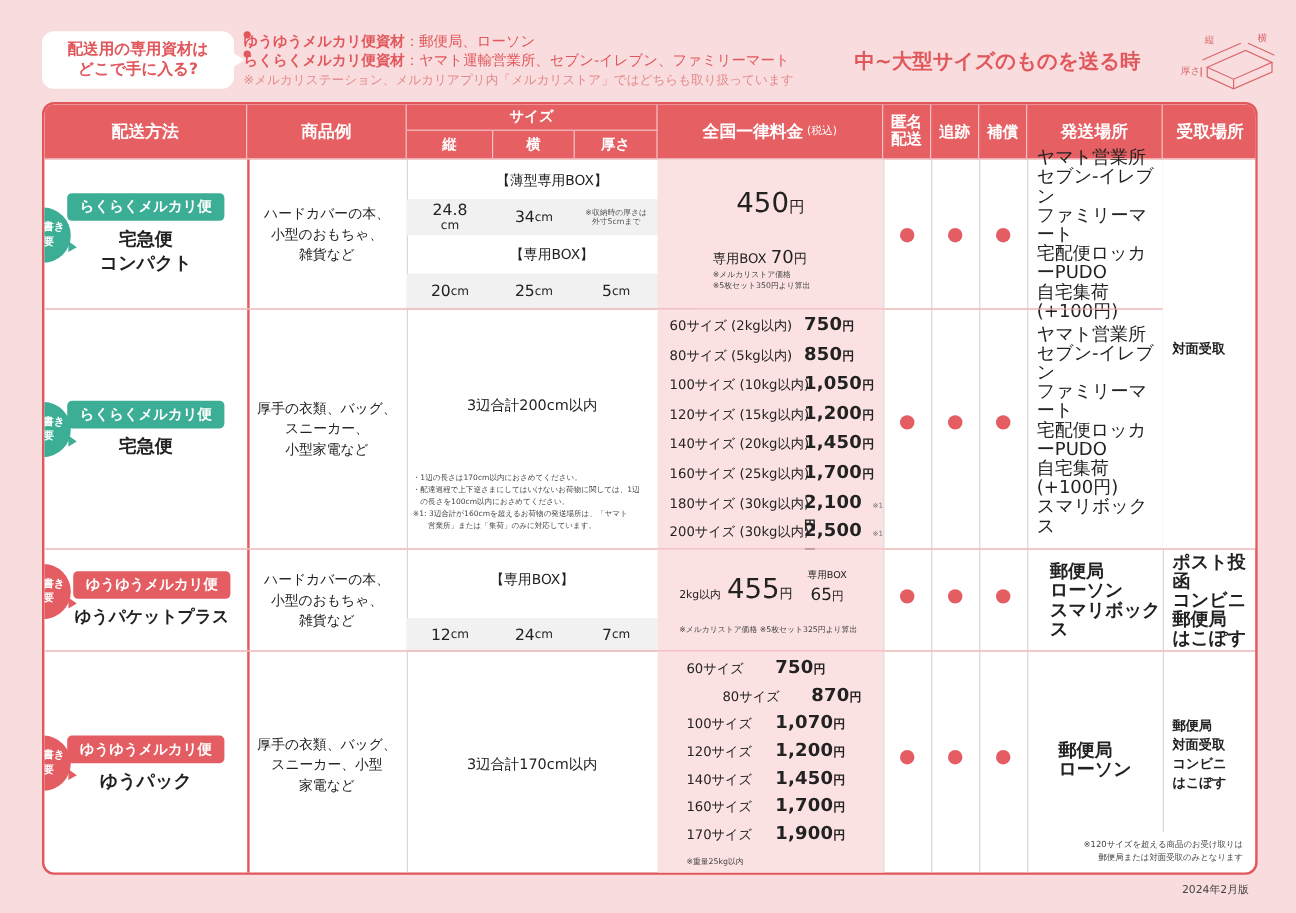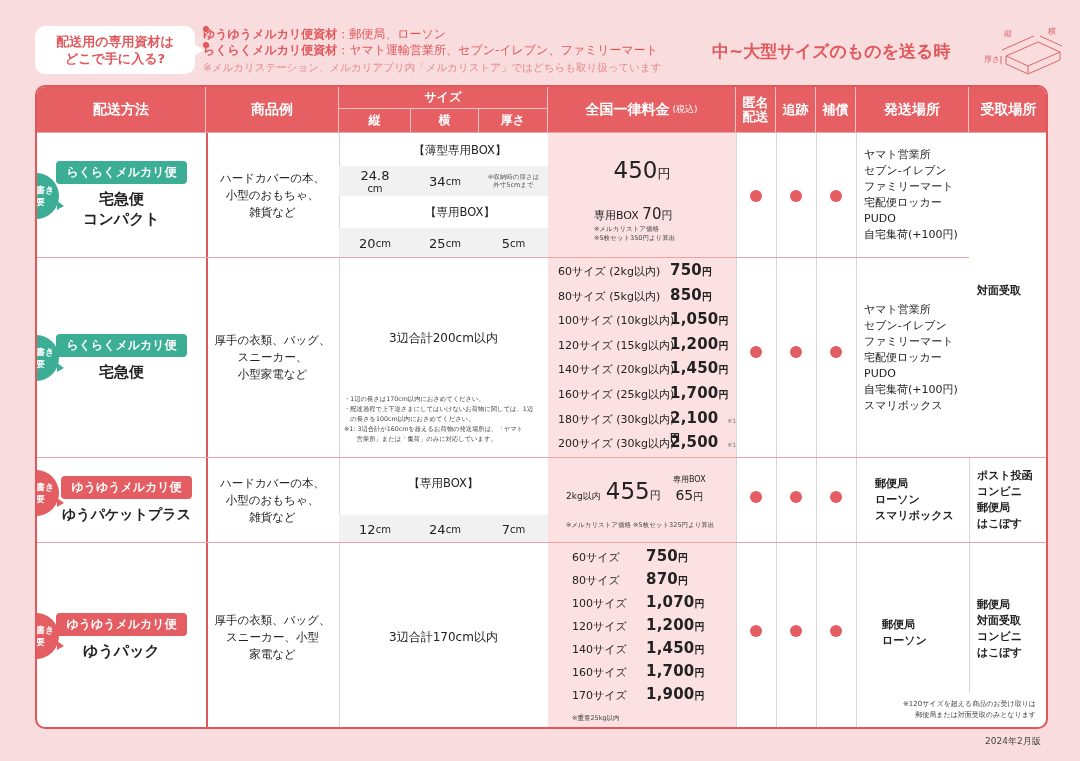--- a/index.html
+++ b/index.html
@@ -73,21 +73,21 @@
   .price { background: #fbe1e2; }
   .plines { position: absolute; left: 10px; font-size: 11px; }
   .pl { display: flex; align-items: baseline; height: 24.6px; }
   .pl .lbl { width: 112px; white-space: nowrap; }
   .pl .amt { font-size: 15px; font-weight: bold; letter-spacing: 0.2px; }
   .pl .amt small { font-size: 10px; }
   .pl sup { font-size: 6px; color: #777; }
 
   .dot { position: absolute; width: 12px; height: 12px; border-radius: 50%; background: #e35d62; }
 
-  .place { font-size: 11px; line-height: 16px; display: flex; align-items: center; }
+  .place { font-size: 15px; line-height: 16px; display: flex; align-items: center; }
   .footnote { font-size: 7px; color: #444; line-height: 11px; }
   .version { position: absolute; left: 985px; top: 735px; font-size: 9px; font-weight: normal; color: #444; }
 </style>
 </head>
 <body>
 
 <div class="bubble">
   <div>配送用の専用資材は</div>
   <div>どこで手に入る?</div>
 </div>
@@ -405,21 +405,21 @@
     <div class="vline" style="left:302px;"></div>
     <div class="cell" style="left:302px;width:209px;display:flex;align-items:center;justify-content:center;font-size:12px;">
       <span>3辺合計170cm以内</span>
     </div>
     <div class="cell price" style="left:511px;width:188px;">
       <div class="plines" style="top:4px;left:24px;">
         <div class="pl" style="height:23px;">
             <span class="lbl" style="width:74px;">60サイズ</span>
             <span class="amt"><span>750</span><small>円</small></span>
           </div>
-        <div class="pl" style="height:23px;">
+        <div class="pl" style="height:23px;margin-left:30px;">
             <span class="lbl" style="width:74px;">80サイズ</span>
             <span class="amt"><span>870</span><small>円</small></span>
           </div>
         <div class="pl" style="height:23px;">
             <span class="lbl" style="width:74px;">100サイズ</span>
             <span class="amt"><span>1,070</span><small>円</small></span>
           </div>
         <div class="pl" style="height:23px;">
             <span class="lbl" style="width:74px;">120サイズ</span>
             <span class="amt"><span>1,200</span><small>円</small></span>

